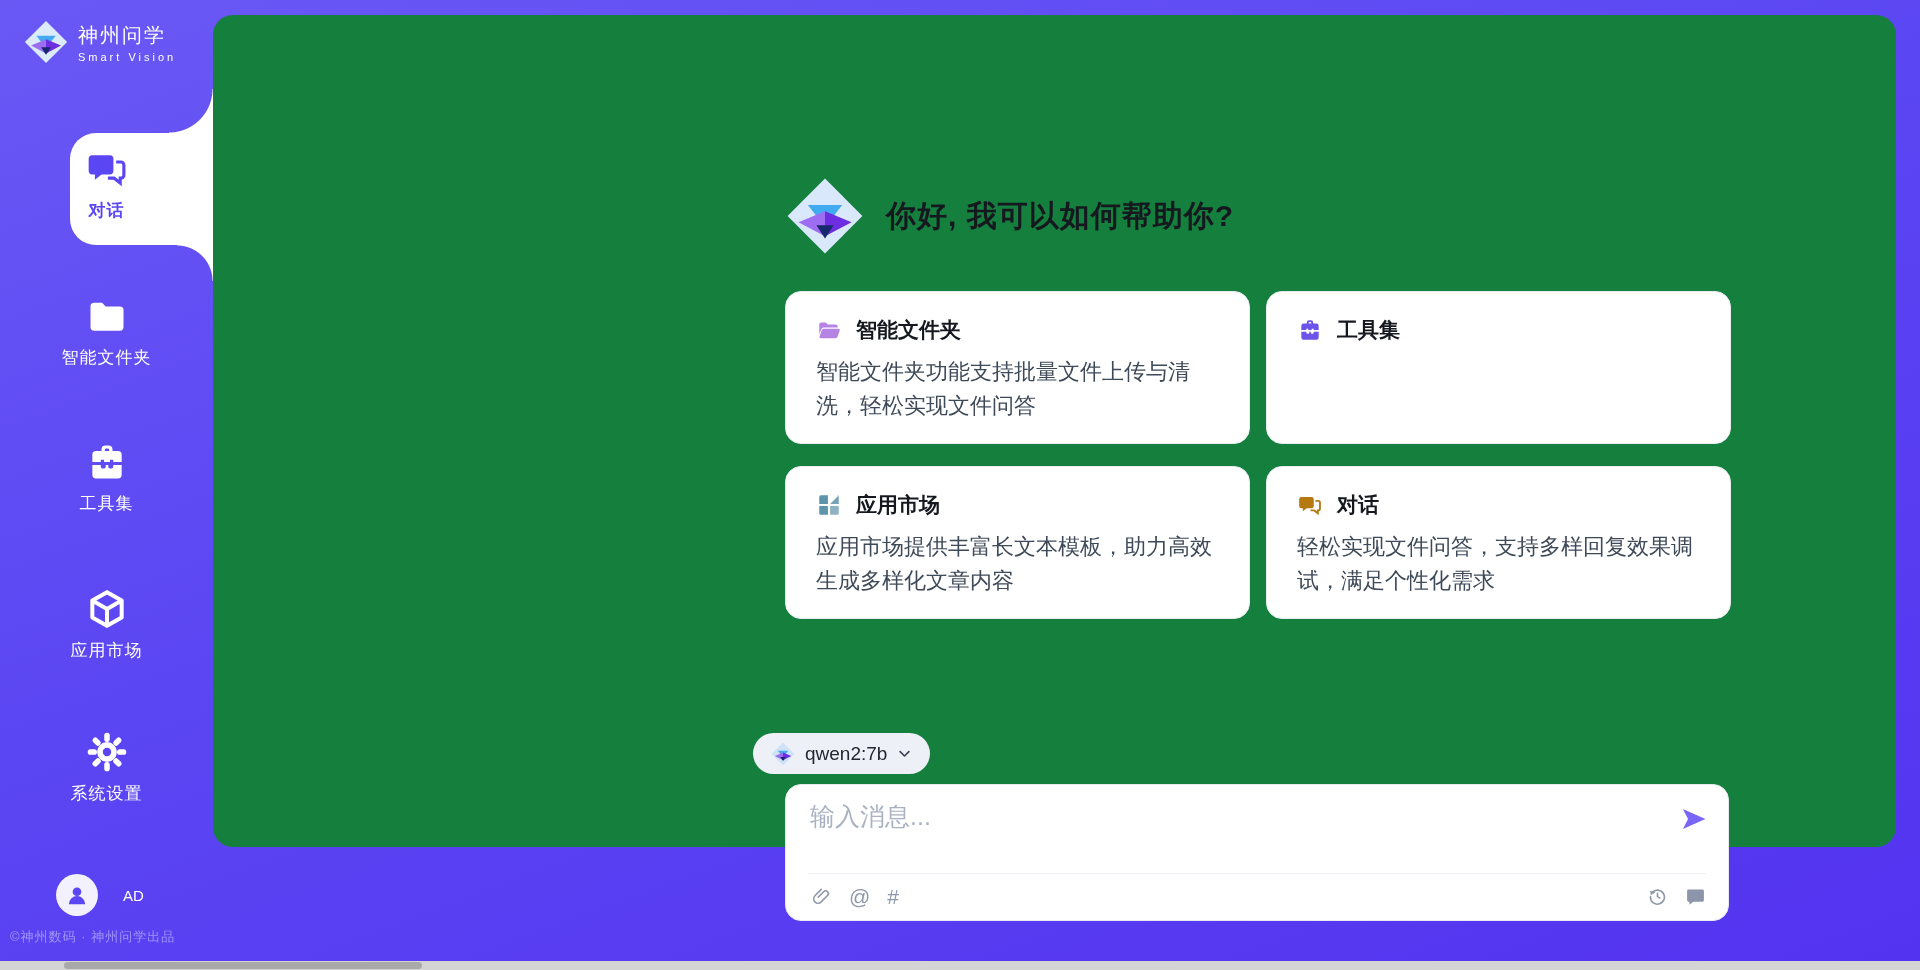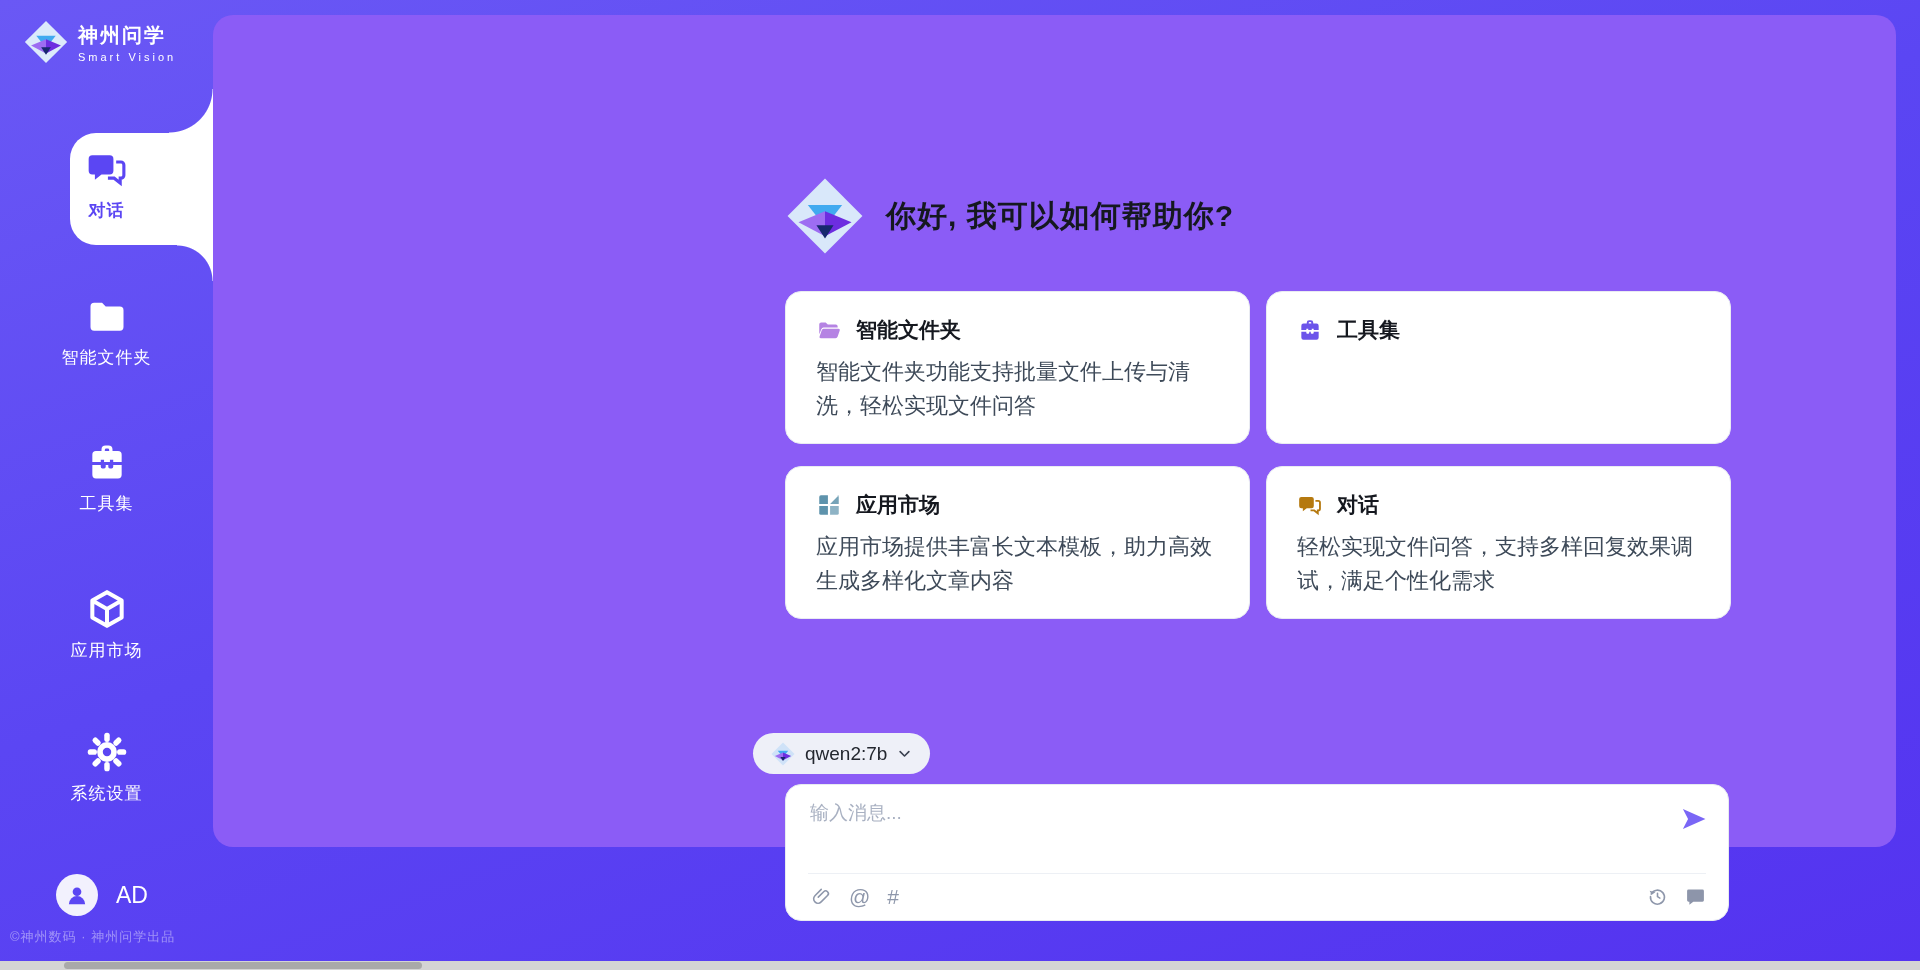--- a/index.html
+++ b/index.html
@@ -7,21 +7,21 @@
   body {
     font-family:"Liberation Sans","DejaVu Sans",sans-serif;
     background:linear-gradient(160deg,#6a58f5 0%,#5b46f3 45%,#5433f0 100%);
     position:relative; color:#1a1d26;
   }
 
   
   .sidebar { position:absolute; left:0; top:0; width:213px; height:970px; }
   .brand { position:absolute; left:24px; top:20px; display:flex; align-items:center; gap:10px; }
   .brand svg { width:44px; height:44px; }
-  .brand-text .cn { color:#fff; font-size:20px; font-weight:bold; letter-spacing:2px; }
+  .brand-text .cn { color:#fff; font-size:20px; font-weight:normal; letter-spacing:2px; }
   .brand-text .en { color:#fff; font-size:11px; letter-spacing:3px; margin-top:2px;text-align:center; }
 
   .active-tab { position:absolute; left:70px; top:133px; width:143px; height:112px;
     background:#fff; border-radius:26px 0 0 26px; }
   .fillet-top { position:absolute; left:169px; top:89px; width:44px; height:44px;
     background:radial-gradient(44px at 0 0, rgba(0,0,0,0) 43px, #fff 44px); }
   .fillet-bottom { position:absolute; left:177px; top:245px; width:36px; height:36px;
     background:radial-gradient(36px at 0 36px, rgba(0,0,0,0) 35px, #fff 36px); }
 
   .nav-item { position:absolute; left:0; width:213px; display:flex; flex-direction:column;
@@ -32,26 +32,26 @@
   .nav-chat { top:147px; }
   .nav-folder { top:294px; }
   .nav-tools { top:440px; }
   .nav-market { top:587px; }
   .nav-settings { top:730px; }
 
   .user-row { position:absolute; left:56px; top:874px; display:flex; align-items:center; gap:18px; cursor:pointer; }
   .avatar { width:42px; height:42px; border-radius:50%; background:#f2f1fd; display:flex;
     align-items:center; justify-content:center; }
   .avatar svg { width:26px; height:26px; }
-  .user-name { color:#fff; font-size:23px; }
+  .user-name { color:#fff; font-size:15px;margin-left:7px; }
   .side-footer { position:absolute; left:10px; top:928px; font-size:13px; color:rgba(255,255,255,0.42); letter-spacing:1px; }
 
   
   .main-panel { position:absolute; left:213px; top:15px; width:1683px; height:832px;
-    background:#8b5cf6; border-radius:20px; }
+    background:#15803d; border-radius:20px; }
 
   .greeting { position:absolute; left:573px; top:160px; display:flex; align-items:center; gap:22px; }
   .greeting svg { width:78px; height:82px; }
   .greeting-title { font-size:30px; font-weight:bold; color:#15181f; letter-spacing:1px; }
 
   .cards { position:absolute; left:572px; top:276px; width:946px;
     display:grid; grid-template-columns:1fr 1fr; column-gap:16px; row-gap:22px; }
   .card { background:#fff; border:1px solid #e9ebf2; border-radius:16px; min-height:128px;
     padding:24px 30px 20px 30px; cursor:pointer; }
   .card-head { display:flex; align-items:center; gap:14px; }
@@ -61,21 +61,21 @@
 
   .model-pill { position:absolute; left:540px; top:718px; height:41px; border-radius:21px;
     background:#eef0f8; display:flex; align-items:center; gap:10px; padding:0 18px; cursor:pointer; }
   .model-pill svg.logo { width:24px; height:24px; }
   .model-name { font-size:19px; color:#23272f; }
   .model-pill svg.chev { width:15px; height:15px; }
 
   .composer { position:absolute; left:572px; top:769px; width:944px; height:137px;
     background:#fff; border:1.5px solid #e7eaf1; border-radius:16px; }
   .composer textarea { position:absolute; left:24px; top:15px; width:860px; height:62px;
-    border:none; outline:none; resize:none; font-size:19px; color:#333;
+    border:none; outline:none; resize:none; font-size:25px; color:#333;
     font-family:Liberation Sans, sans-serif; }
   .composer textarea::placeholder { color:#a9b1c2; }
   .send-btn { position:absolute; right:20px; top:20px; width:28px; height:28px; cursor:pointer; }
   .composer-divider { position:absolute; left:22px; right:22px; top:88px; height:1px; background:#edf0f5; }
   .composer-tools { position:absolute; left:24px; top:100px; display:flex; align-items:center; gap:17px; }
   .composer-tools-right { position:absolute; right:22px; top:100px; display:flex; align-items:center; gap:16px; }
   .tool-icon { width:22px; height:22px; cursor:pointer; display:flex; align-items:center; justify-content:center; }
   .tool-icon svg { width:21px; height:21px; }
   .tool-glyph { font-size:21px; color:#8e97ab; cursor:pointer; line-height:1; }
 

